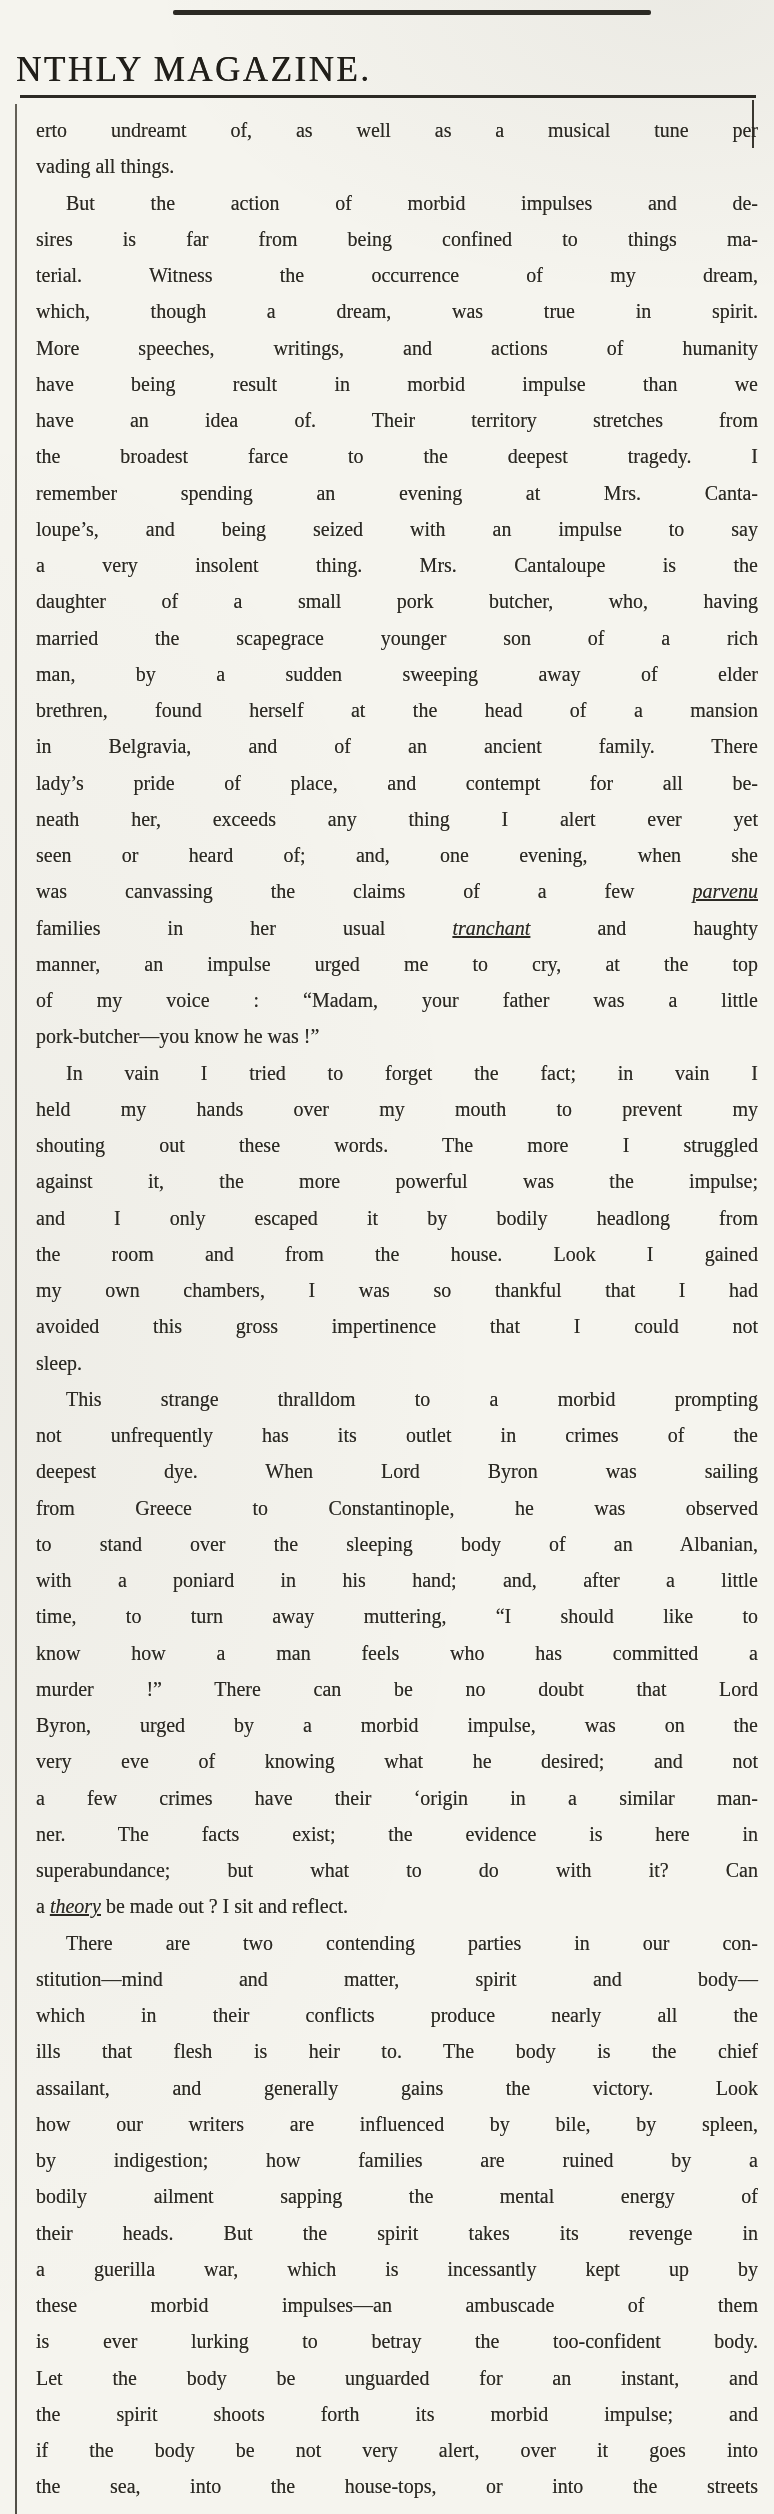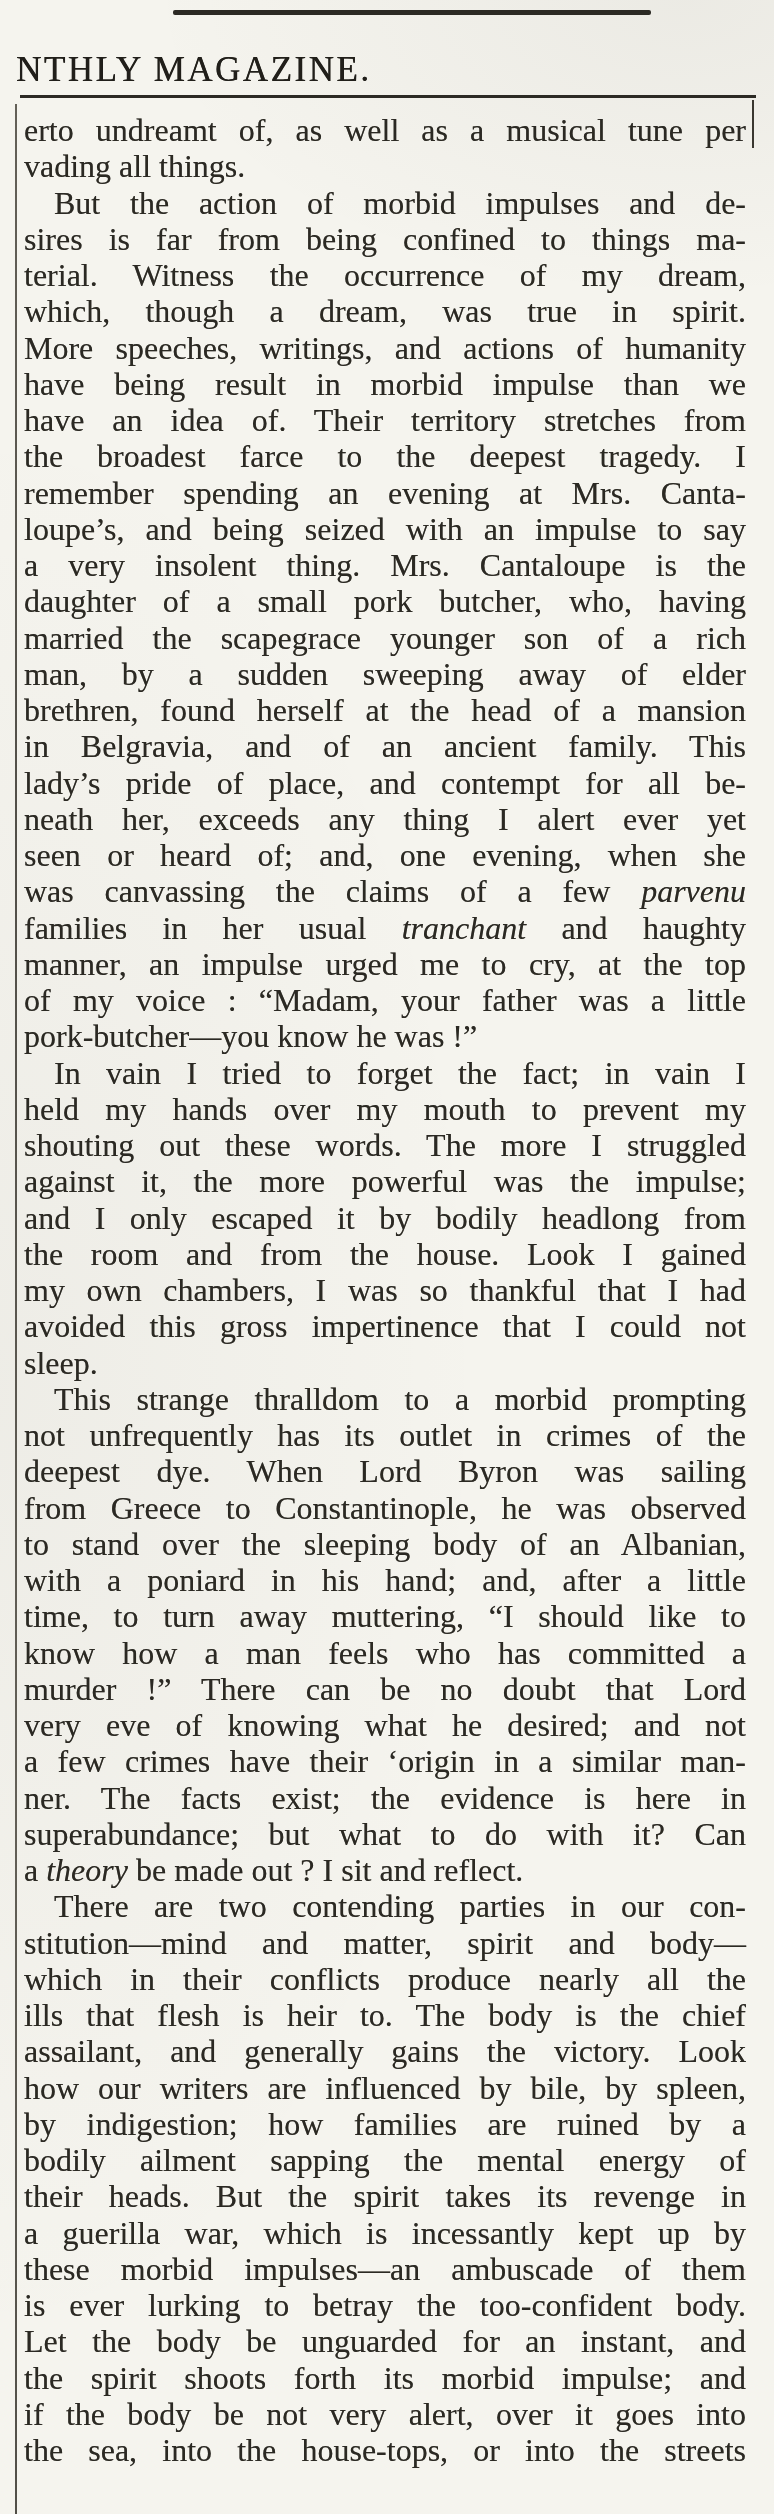--- a/index.html
+++ b/index.html
@@ -40,34 +40,34 @@
     position: absolute; left: 752px; top: 100px; width: 2px; height: 48px;
     background: #3a3730;
   }
   .left-rule {
     position: absolute; left: 15px; top: 104px; width: 2px; height: 2410px;
     background: linear-gradient(#4a463d, #35322b 30%, #4a463d 70%, #35322b);
     opacity: 0.85;
   }
   
   .column {
-    position: absolute; left: 24px; top: 112px; width: 722px;
-    font-size: 32px; line-height: 36.25px;
+    position: absolute; left: 36px; top: 112px; width: 722px;
+    font-size: 20px; line-height: 36.25px;
     color: #2b2923;
     text-shadow: 0 0 0.5px rgba(43,41,35,0.55);
   }
   .line {
     text-align: justify;
     text-align-last: justify;
     text-justify: inter-word;
     white-space: normal;
   }
   .line.indent { text-indent: 30px; }
   .line.last { text-align-last: left; }
-  .line i { font-style: italic; }
+  .line i { font-style: italic; text-decoration: underline; }
 </style>
 </head>
 <body>
 
 <div class="page">
   <div class="top-partial-rule"></div>
   <div class="masthead">NTHLY MAGAZINE.</div>
   <div class="header-rule"></div>
   <div class="right-tick"></div>
   <div class="left-rule"></div>
@@ -85,21 +85,21 @@
         <div class="line">have being result in morbid impulse than we</div>
         <div class="line">have an idea of.  Their territory stretches from</div>
         <div class="line">the broadest farce to the deepest tragedy.  I</div>
         <div class="line">remember spending an evening at Mrs. Canta-</div>
         <div class="line">loupe’s, and being seized with an impulse to say</div>
         <div class="line">a very insolent thing.  Mrs. Cantaloupe is the</div>
         <div class="line">daughter of a small pork butcher, who, having</div>
         <div class="line">married the scapegrace younger son of a rich</div>
         <div class="line">man, by a sudden sweeping away of elder</div>
         <div class="line">brethren, found herself at the head of a mansion</div>
-        <div class="line">in Belgravia, and of an ancient family.  This</div>
+        <div class="line">in Belgravia, and of an ancient family.  There</div>
         <div class="line">lady’s pride of place, and contempt for all be-</div>
         <div class="line">neath her, exceeds any thing I alert ever yet</div>
         <div class="line">seen or heard of; and, one evening, when she</div>
         <div class="line">was canvassing the claims of a few <i>parvenu</i></div>
         <div class="line">families in her usual <i>tranchant</i> and haughty</div>
         <div class="line">manner, an impulse urged me to cry, at the top</div>
         <div class="line">of my voice : “Madam, your father was a little</div>
         <div class="line last">pork-butcher—you know he was !”</div>
       </div>
       <div class="paragraph">
@@ -116,20 +116,21 @@
       <div class="paragraph">
         <div class="line indent">This strange thralldom to a morbid prompting</div>
         <div class="line">not unfrequently has its outlet in crimes of the</div>
         <div class="line">deepest dye.  When Lord Byron was sailing</div>
         <div class="line">from Greece to Constantinople, he was observed</div>
         <div class="line">to stand over the sleeping body of an Albanian,</div>
         <div class="line">with a poniard in his hand; and, after a little</div>
         <div class="line">time, to turn away muttering, “I should like to</div>
         <div class="line">know how a man feels who has committed a</div>
         <div class="line">murder !”  There can be no doubt that Lord</div>
+        <div class="line">Byron, urged by a morbid impulse, was on the</div>
         <div class="line">very eve of knowing what he desired; and not</div>
         <div class="line">a few crimes have their ‘origin in a similar man-</div>
         <div class="line">ner.  The facts exist; the evidence is here in</div>
         <div class="line">superabundance; but what to do with it? Can</div>
         <div class="line last">a <i>theory</i> be made out ? I sit and reflect.</div>
       </div>
       <div class="paragraph">
         <div class="line indent">There are two contending parties in our con-</div>
         <div class="line">stitution—mind and matter, spirit and body—</div>
         <div class="line">which in their conflicts produce nearly all the</div>

